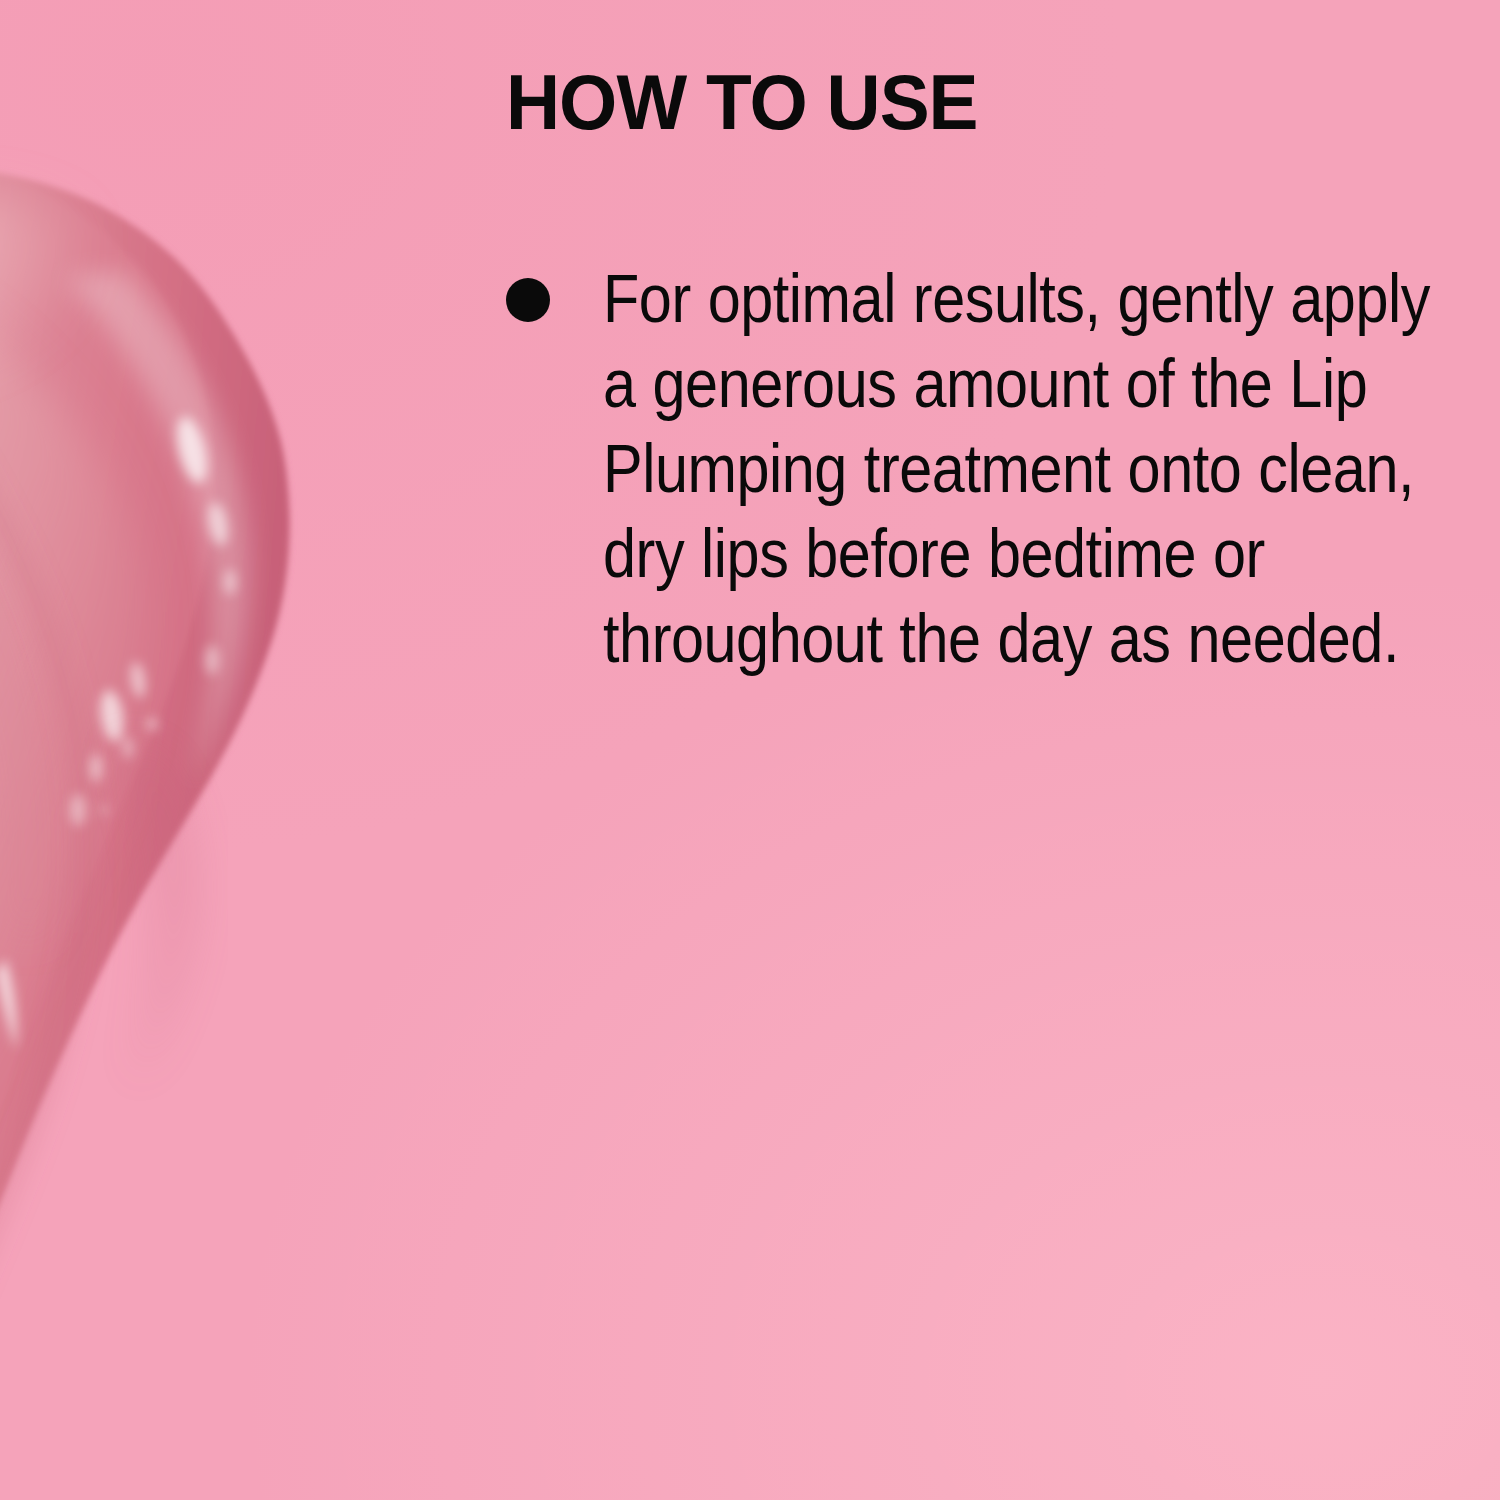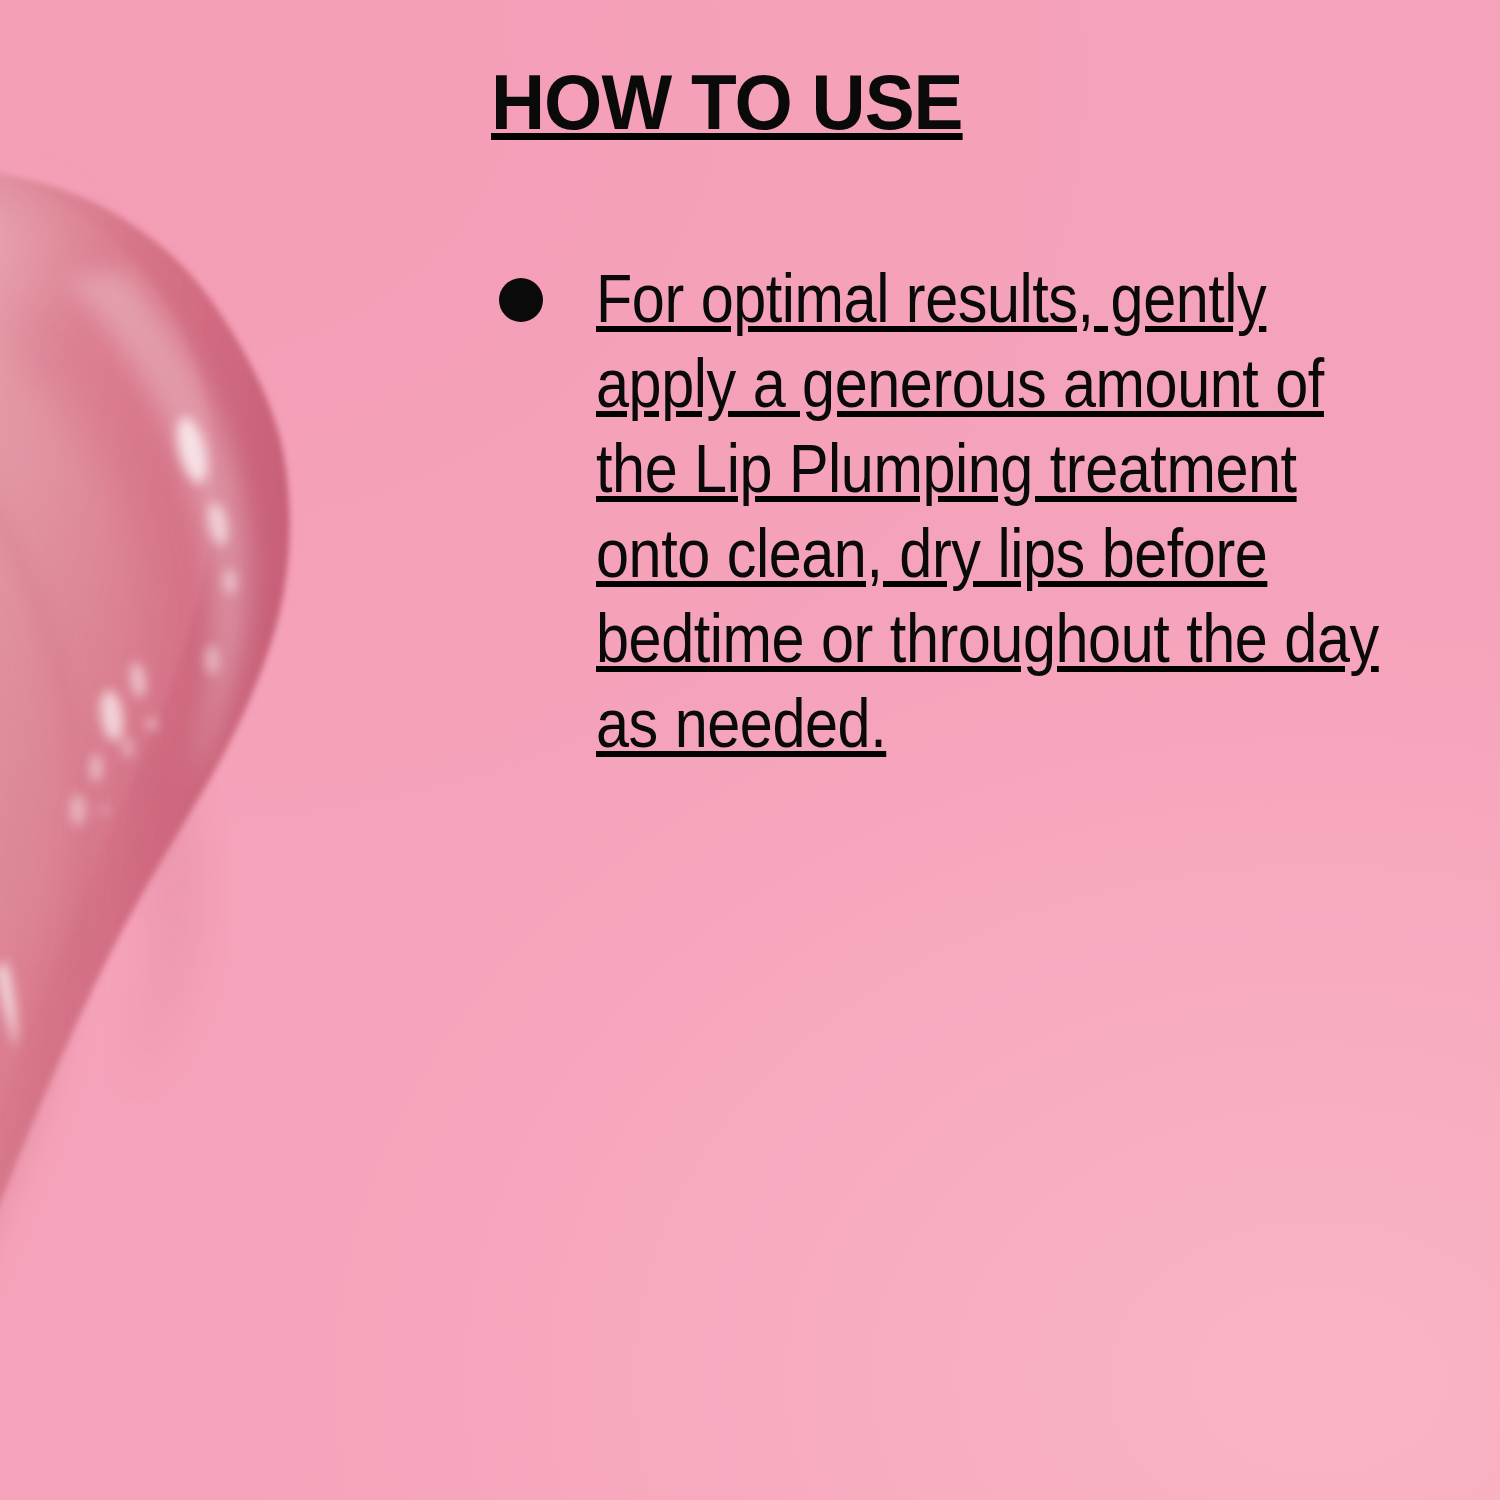--- a/index.html
+++ b/index.html
@@ -36,42 +36,41 @@
     top: 120px;
     width: 760px;
     height: 1360px;
     pointer-events: none;
   }
   #swatch-layer svg { display: block; width: 100%; height: 100%; }
 
   
   #content {
     position: absolute;
-    left: 488px;
+    left: 503px;
     top: 60px;
     width: 930px;
-    text-decoration: underline;
   }
 
   #heading {
     font-family: "Liberation Sans", sans-serif;
     font-weight: 700;
     font-size: 78px;
     line-height: 84px;
     letter-spacing: -1px;
     color: #0a0a0a;
     margin: 0 0 112px 3px;
     transform: scaleX(0.96);
     transform-origin: left center;
     white-space: nowrap;
   }
 
   .bullet-list {
     list-style: none;
-    margin: 8px;
+    margin: 0;
     padding: 0;
   }
 
   .bullet-item {
     position: relative;
     padding-left: 100px;
     margin-bottom: 140px;
   }
   .bullet-item:last-child { margin-bottom: 0; }
 

